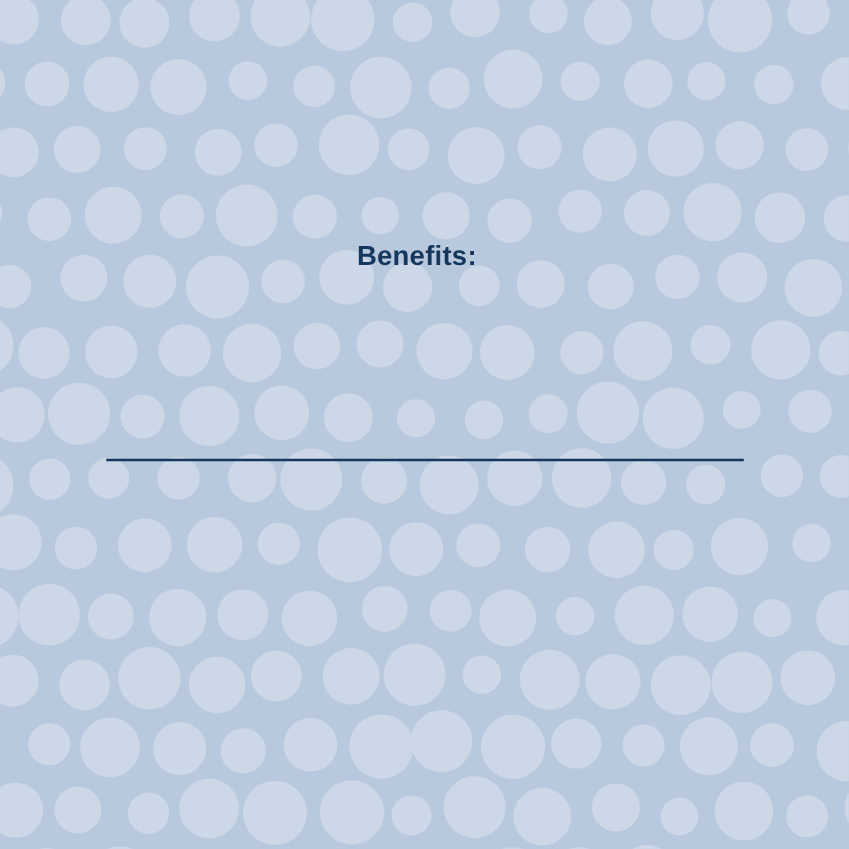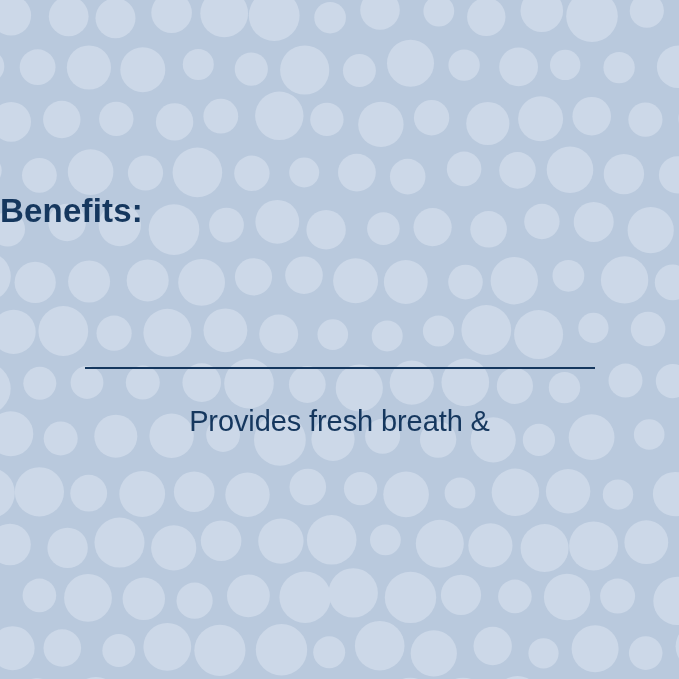--- a/index.html
+++ b/index.html
@@ -43,24 +43,25 @@
     display: flex;
     flex-direction: column;
     align-items: center;
     justify-content: flex-start;
     box-sizing: border-box;
   }
 
   .heading {
     margin: 0;
     padding: 0;
-    font-size: 33px;
+    font-size: 22px;
     font-weight: bold;
     letter-spacing: 0.2px;
     color: #15375e;
+    text-align: center;
     line-height: 1.1;
     position: absolute;
     left: 0;
     right: 12px;
     top: 193px;
   }
 
   .benefit-block {
     position: absolute;
     left: 50%;
@@ -305,17 +306,16 @@
   <div id="content">
 
     <h2 class="heading">Benefits:</h2>
 
     <div class="benefit-block" id="benefit-block-1">
     </div>
 
     <div id="divider"></div>
 
     <div class="benefit-block" id="benefit-block-2">
-      <span class="benefit-line">Provides fresh breath &amp;</span>
     </div>
 
   </div>
 </div>
 
 </body></html>

